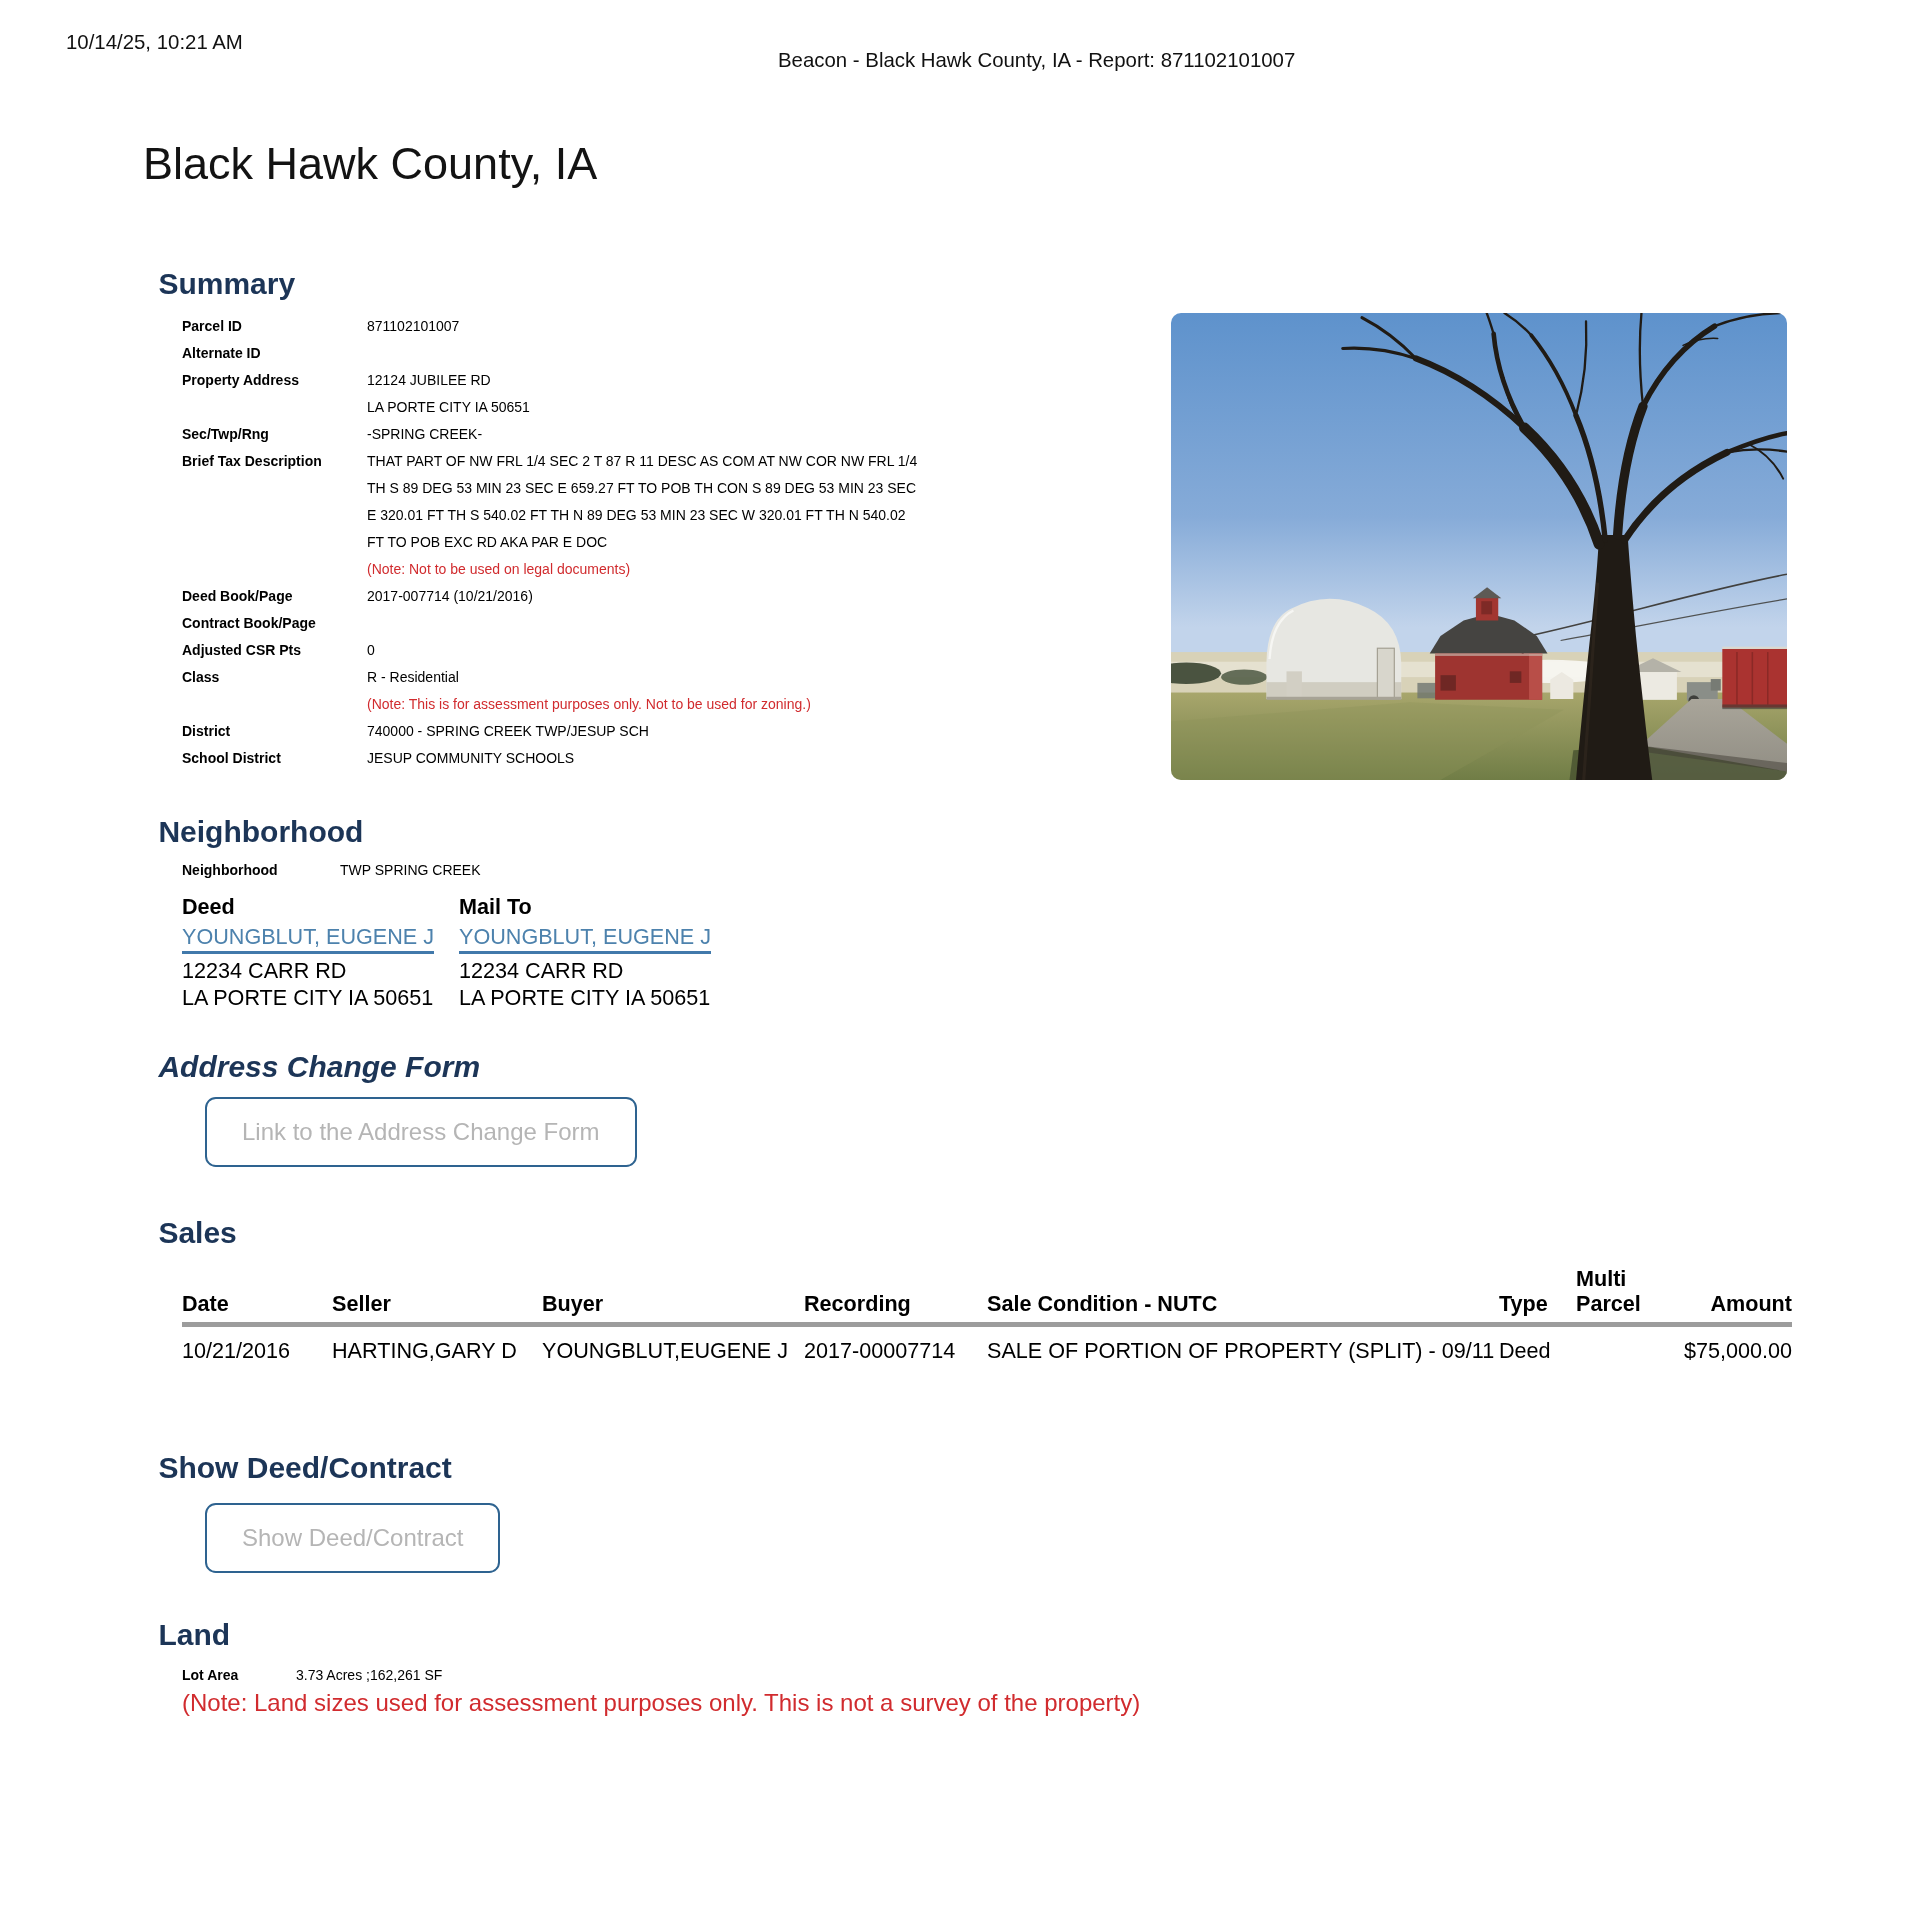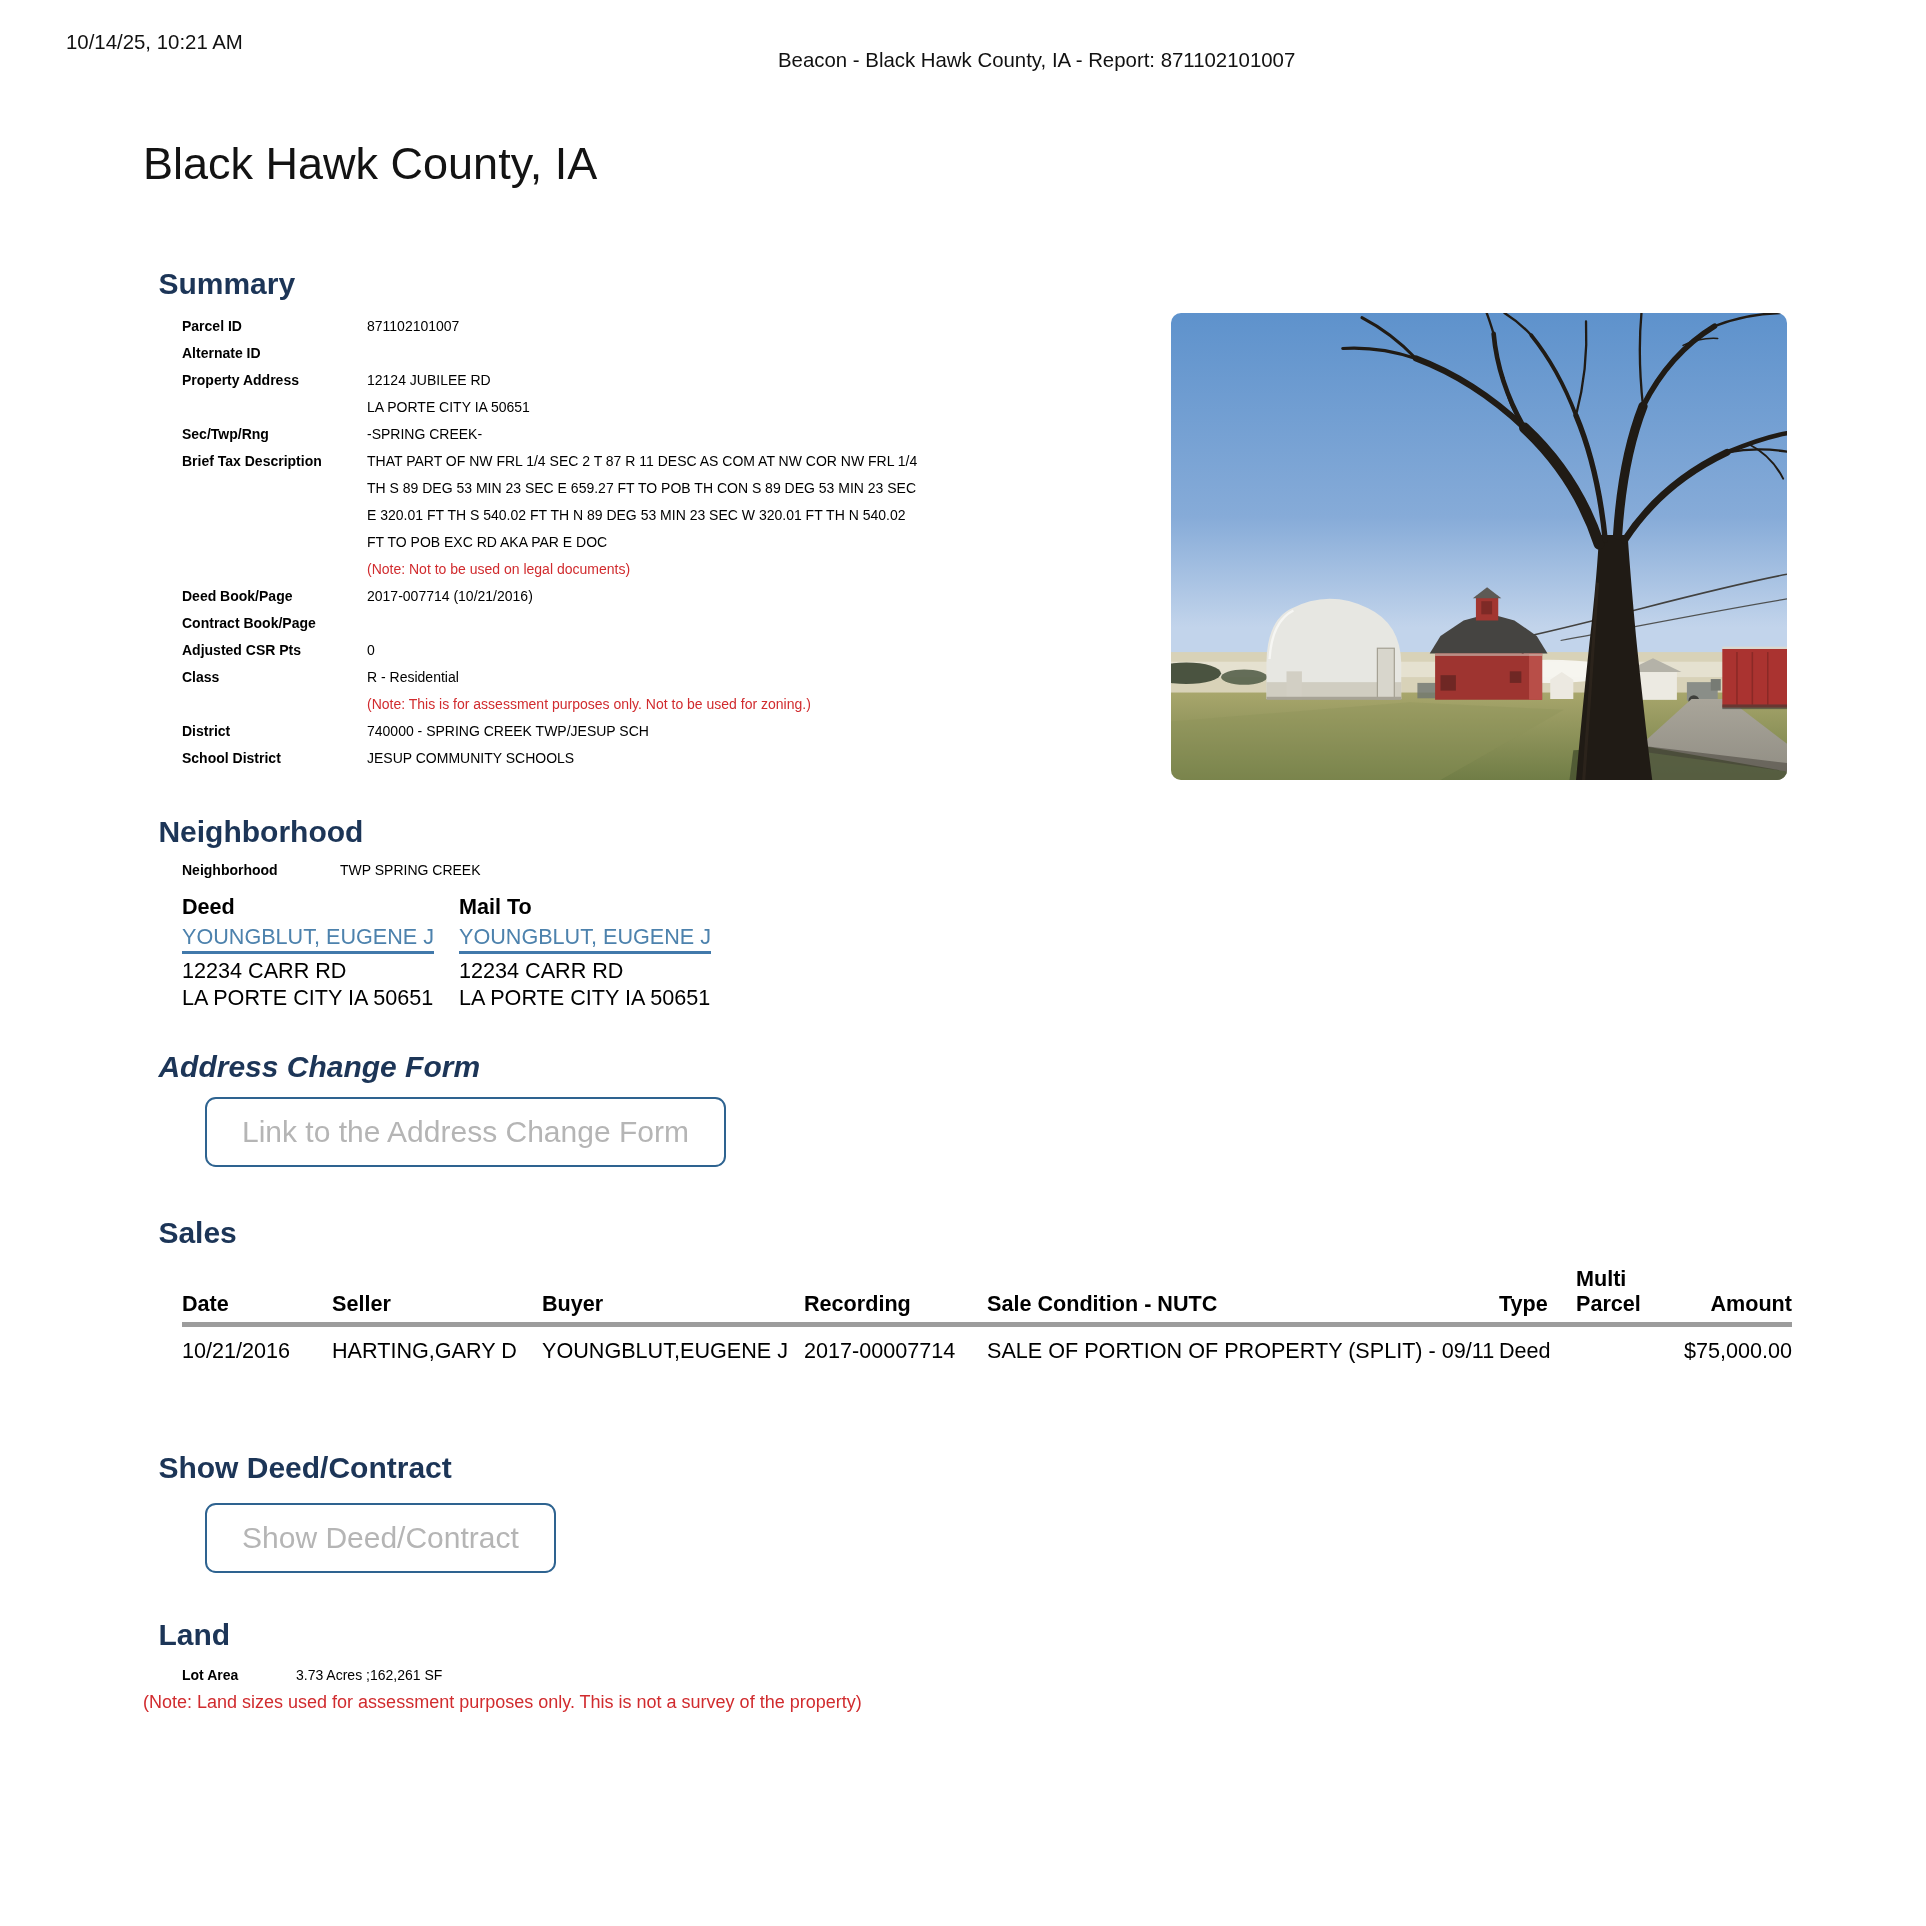--- a/index.html
+++ b/index.html
@@ -32,34 +32,34 @@
   .red{color:#d12b2e;}
 
   .owner-grid{display:grid;grid-template-columns:277px auto;justify-content:start;
     font-size:21.6px;line-height:27px;margin-top:9.2px;}
   .owner-col .col-lbl{font-weight:700;}
   .owner-link{color:#4d82ad;border-bottom:3.5px solid #4179ab;display:inline-block;
     line-height:28px;margin:2.3px 0 3.9px 0;text-decoration:none;cursor:pointer;}
 
   .btn{display:inline-flex;align-items:center;justify-content:center;height:70px;
     border:2.7px solid #2e6390;border-radius:10.8px;background:#fff;color:#b5b5b5;
-    font-size:30px;padding:17px 35px;margin-left:62px;box-sizing:border-box;cursor:pointer;
+    font-size:24px;padding:17px 35px;margin-left:62px;box-sizing:border-box;cursor:pointer;
     font-family:"Liberation Sans",sans-serif;}
   .btn-acf{margin-top:13px;}
   .btn-sdc{margin-top:17.7px;}
 
   .sales-table{margin-left:39px;width:1610px;margin-top:7.7px;}
   .sales-head,.sales-row{display:grid;
     grid-template-columns:150px 210px 262px 183px 512px 77px 89px 127px;}
   .sales-head{align-items:end;font-weight:700;font-size:21.6px;line-height:25px;min-height:58px;}
   .sales-divider{height:5.4px;background:#9c9c9c;margin-top:5.4px;}
   .sales-row{font-size:21.6px;line-height:27px;margin-top:10px;}
   .amount{text-align:right;}
 
-  .land-note{font-size:18px;line-height:27px;}
+  .land-note{font-size:24px;line-height:27px;margin-left:39px;}
 
   .photo{position:absolute;left:1171px;top:313px;width:616px;height:467px;
     border-radius:10px;overflow:hidden;}
   .photo svg{display:block;width:100%;height:100%;}
 </style>
 </head>
 <body>
 
 <div class="page">
 

